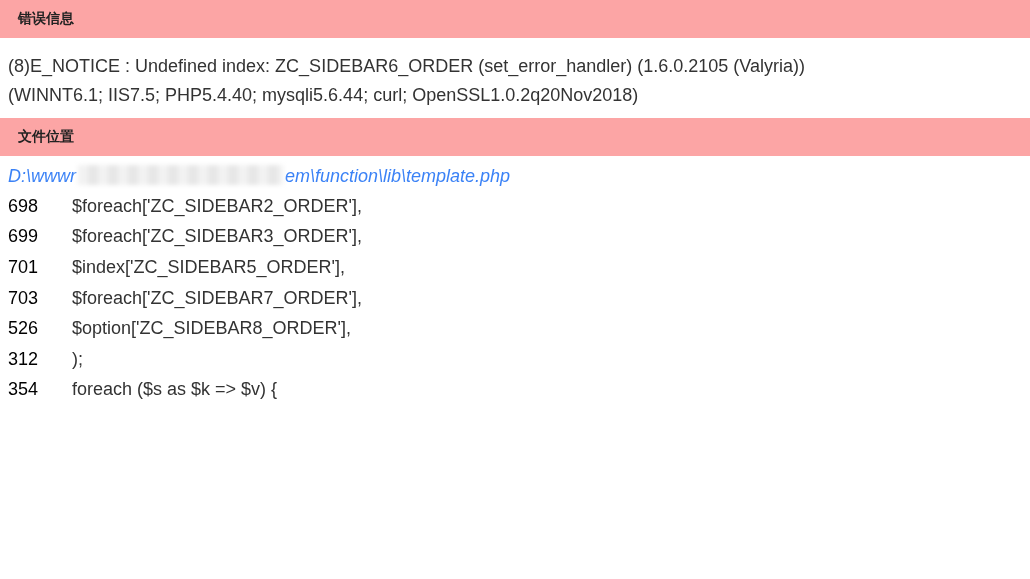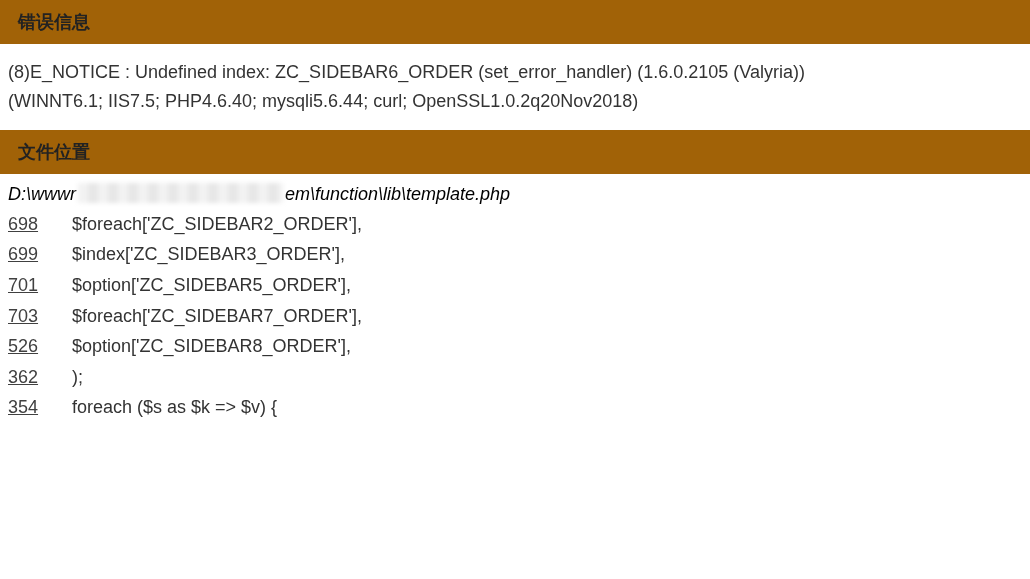--- a/index.html
+++ b/index.html
@@ -5,36 +5,36 @@
   * { box-sizing: border-box; }
   html,body { margin:0; padding:0; }
   body {
     font-family: "Microsoft YaHei", "Segoe UI", Arial, sans-serif;
     font-size: 18px;
     color: #333;
     background: #fff;
     width: 1030px;
   }
   .section-header {
-    background: #a16207;
+    background: #fca5a5;
     padding: 10px 18px;
     font-weight: bold;
-    font-size: 18px;
+    font-size: 14px;
     color: #222;
   }
   .error-text {
-    padding: 14px 8px 14px 8px;
+    padding: 14px 8px 8px 8px;
     font-size: 18px;
     color: #333;
     line-height: 1.6;
   }
   .file-path {
     padding: 10px 8px 4px 8px;
     font-style: italic;
-    color: #000000;
+    color: #3b82f6;
     font-size: 18px;
     position: relative;
   }
   .redacted {
     display:inline-block;
     width: 205px;
     height: 20px;
     background: repeating-linear-gradient(90deg,#f2f2f2 0 10px,#e7e7e7 10px 20px);
     vertical-align: middle;
     margin: 0 2px;
@@ -48,49 +48,48 @@
     font-size: 18px;
     color: #333;
     line-height: 1.7;
     white-space: pre;
     font-family: "Microsoft YaHei", "Segoe UI", Arial, sans-serif;
   }
   .code-line .lineno {
     width: 54px;
     text-align: left;
     padding-left: 8px;
-    color: #404040;
+    color: #000000;
     flex-shrink:0;
-    text-decoration:underline;
   }
   .code-line .code {
     padding-left: 18px;
     flex:1;
   }
   .code-line.highlight {
     background: #7fc2f7;
   }
 </style>
 </head>
 <body>
 
 <div class="section-header">错误信息</div>
 
 <div class="error-text">
   <div>(8)E_NOTICE : Undefined index: ZC_SIDEBAR6_ORDER (set_error_handler) (1.6.0.2105 (Valyria))</div>
-  <div>(WINNT6.1; IIS7.5; PHP4.6.40; mysqli5.6.44; curl; OpenSSL1.0.2q20Nov2018)</div>
+  <div>(WINNT6.1; IIS7.5; PHP5.4.40; mysqli5.6.44; curl; OpenSSL1.0.2q20Nov2018)</div>
 </div>
 
 <div class="section-header">文件位置</div>
 
 <div class="file-path">
   <span>D:\wwwr</span><span class="redacted"></span><span>em\function\lib\template.php</span>
 </div>
 
 <div class="code-block" id="code-block">
     <div class="code-line"><span class="lineno">698</span><span class="code">$foreach['ZC_SIDEBAR2_ORDER'],</span></div>
-    <div class="code-line"><span class="lineno">699</span><span class="code">$index['ZC_SIDEBAR3_ORDER'],</span></div>
-    <div class="code-line"><span class="lineno">701</span><span class="code">$option['ZC_SIDEBAR5_ORDER'],</span></div>
+    <div class="code-line"><span class="lineno">699</span><span class="code">$foreach['ZC_SIDEBAR3_ORDER'],</span></div>
+    <div class="code-line"><span class="lineno">701</span><span class="code">$index['ZC_SIDEBAR5_ORDER'],</span></div>
     <div class="code-line"><span class="lineno">703</span><span class="code">$foreach['ZC_SIDEBAR7_ORDER'],</span></div>
     <div class="code-line"><span class="lineno">526</span><span class="code">$option['ZC_SIDEBAR8_ORDER'],</span></div>
-    <div class="code-line"><span class="lineno">362</span><span class="code">);</span></div>
+    <div class="code-line"><span class="lineno">312</span><span class="code">);</span></div>
     <div class="code-line"><span class="lineno">354</span><span class="code">foreach ($s as $k =&gt; $v) {</span></div>
   </div>
 
 </body></html>

